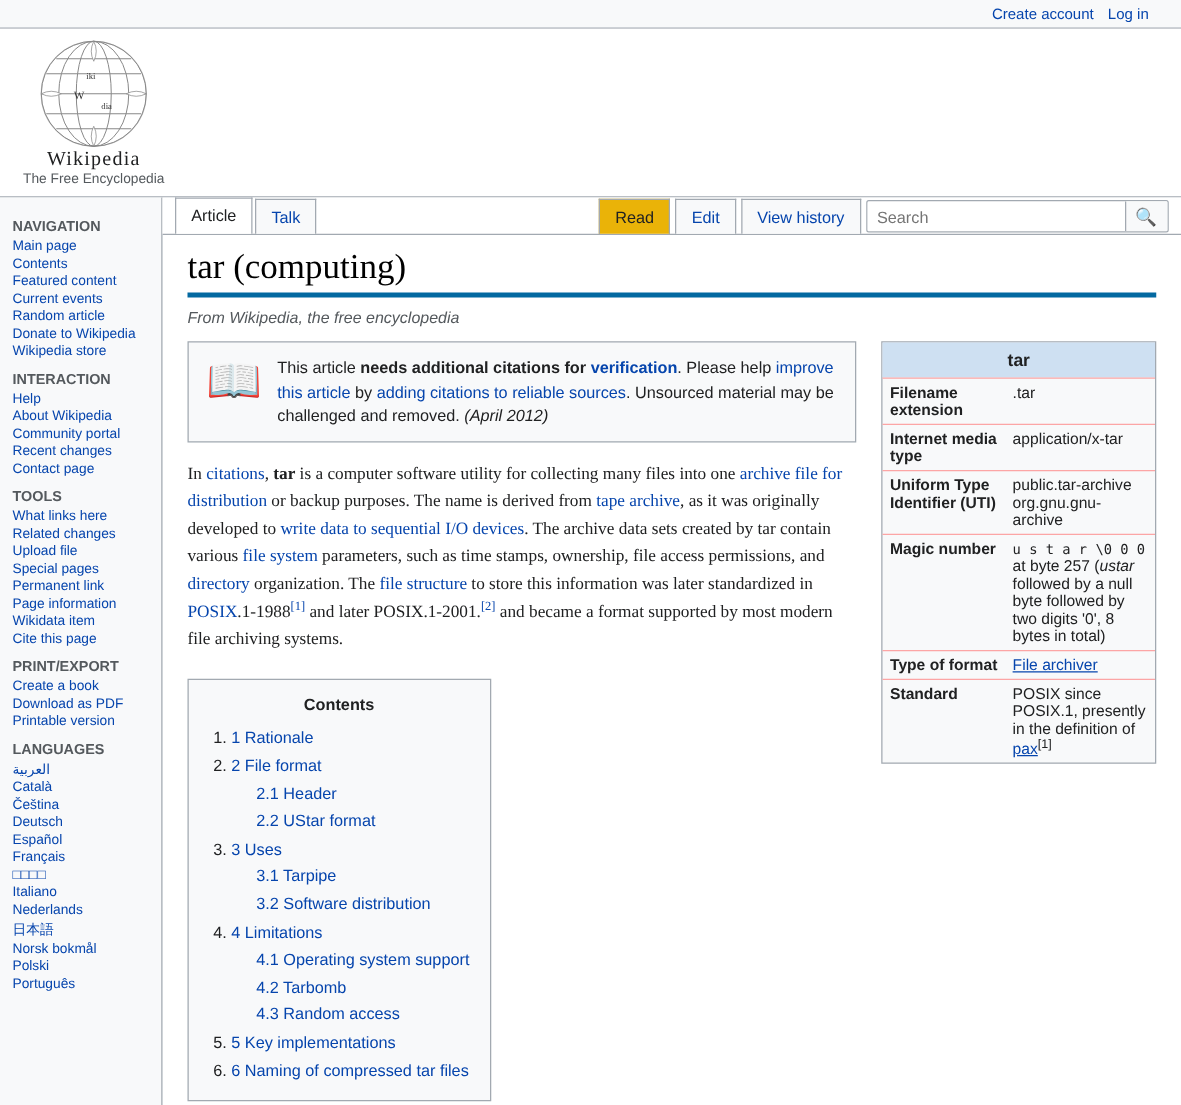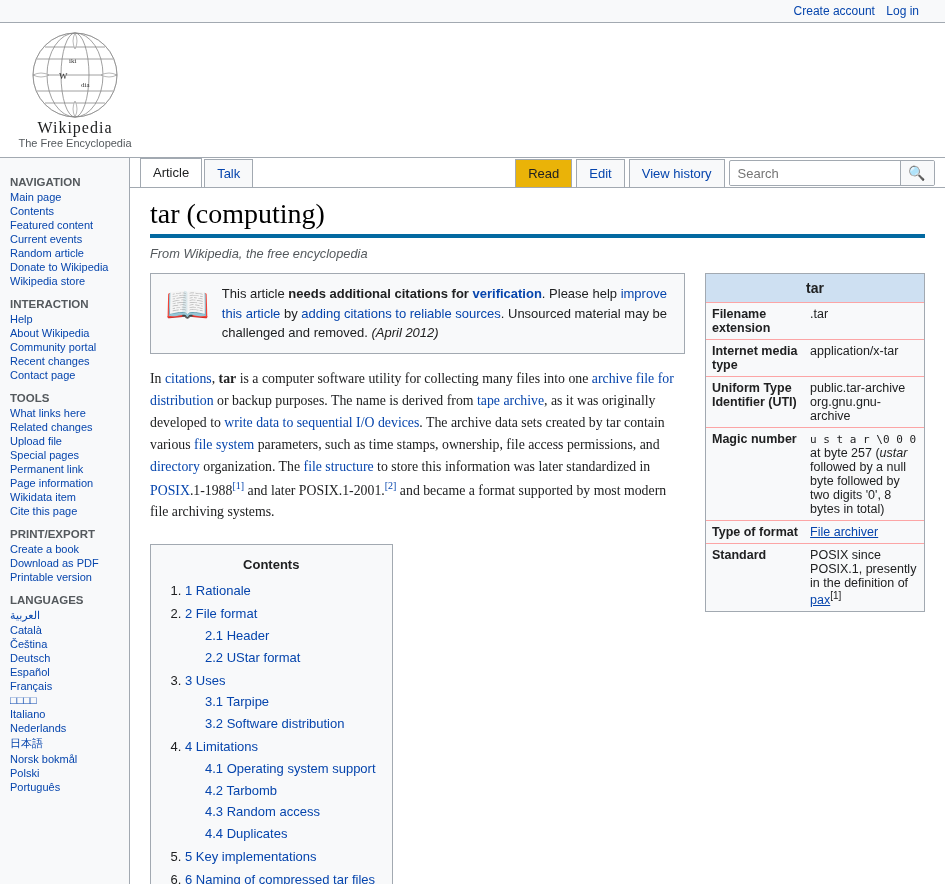--- a/index.html
+++ b/index.html
@@ -19,21 +19,21 @@
     .sidebar-section-label { font-size: 11.5px; font-weight: bold; color: #54595d; margin-top: 10px; margin-bottom: 2px; text-transform: uppercase; }
     
     #content-area { flex: 1; padding: 0; }
     
     #page-tabs { display: flex; align-items: flex-end; padding: 0 0 0 10px; background: #fff; border-bottom: 1px solid #a2a9b1; }
     .tab { padding: 6px 12px; font-size: 13px; font-family: sans-serif; color: #0645ad; text-decoration: none; border: 1px solid #a2a9b1; border-bottom: none; background: #f8f9fa; margin-right: 2px; cursor: pointer; }
     .tab.active { background: #fff; color: #202122; padding-bottom: 7px; font-weight: normal; }
     .tab-right { margin-left: auto; display: flex; align-items: center; padding-right: 10px; gap: 4px; }
     .tab-read { padding: 6px 12px; font-size: 13px; font-family: sans-serif; color: #0645ad; text-decoration: none; border: 1px solid #a2a9b1; border-bottom: none; background: #f8f9fa; cursor: pointer; }
     .tab-read.active { background: #eab308; color: #202122; }
-    #search-box { display: flex; align-items: flex-end; border: 1px solid #a2a9b1; border-radius: 2px; overflow: hidden; background: #fff; }
+    #search-box { display: flex; align-items: flex-end; border: 1px solid #a2a9b1; border-radius: 2px; overflow: hidden; background: #fff; gap: 36px; }
     #search-input { border: none; outline: none; padding: 4px 8px; font-size: 13px; width: 170px; font-family: sans-serif; }
     #search-btn { background: #f8f9fa; border: none; border-left: 1px solid #a2a9b1; padding: 4px 8px; cursor: pointer; font-size: 14px; }
     
     #article-content { padding: 10px 20px 20px 20px; }
     
     h1.page-title { font-family: 'Linux Libertine', 'Georgia', serif; font-size: 28px; font-weight: normal; border-bottom: 4px solid #0369a1; padding-bottom: 4px; margin-bottom: 8px; color: #000; }
     .from-wikipedia { font-size: 12.8px; color: #54595d; font-style: italic; font-family: sans-serif; margin-bottom: 12px; }
     
     .warning-box { background: #f8f9fa; border: 1px solid #a2a9b1; padding: 10px 14px; margin-bottom: 14px; display: flex; align-items: flex-start; gap: 12px; font-size: 13px; font-family: sans-serif; }
     .warning-icon { font-size: 36px; flex-shrink: 0; }
@@ -241,21 +241,20 @@
               <ul class="toc-sub">
                 <li><a href="#tarpipe">3.1 Tarpipe</a></li>
                 <li><a href="#software-distribution">3.2 Software distribution</a></li>
               </ul>
             </li>
             <li><a href="#limitations">4 Limitations</a>
               <ul class="toc-sub">
                 <li><a href="#os-support">4.1 Operating system support</a></li>
                 <li><a href="#tarbomb">4.2 Tarbomb</a></li>
                 <li><a href="#random-access">4.3 Random access</a></li>
-                <li><a href="#duplicates">4.4 Duplicates</a></li>
               </ul>
             </li>
             <li><a href="#key-implementations">5 Key implementations</a></li>
             <li><a href="#naming">6 Naming of compressed tar files</a></li>
 
           </ol>
         </div>
 
         
         

